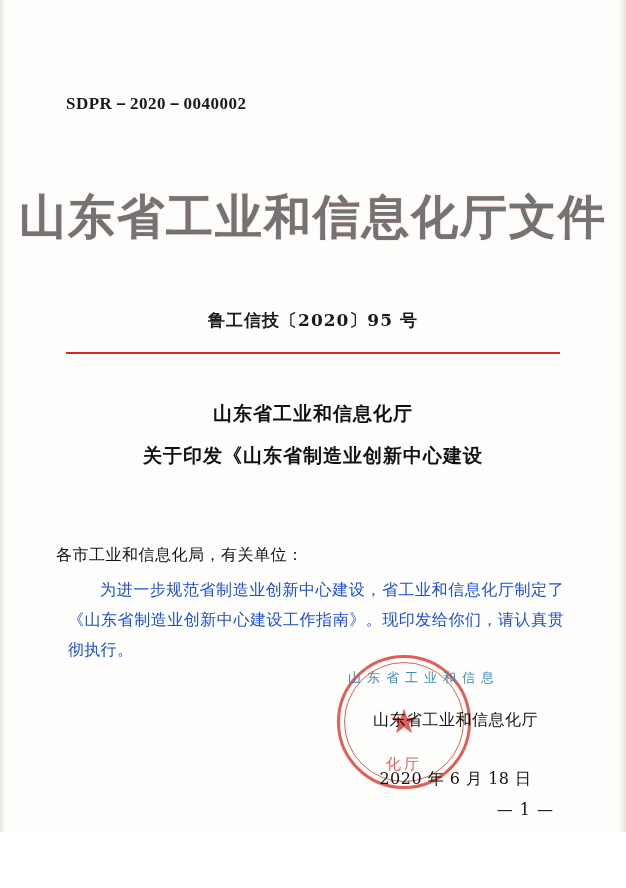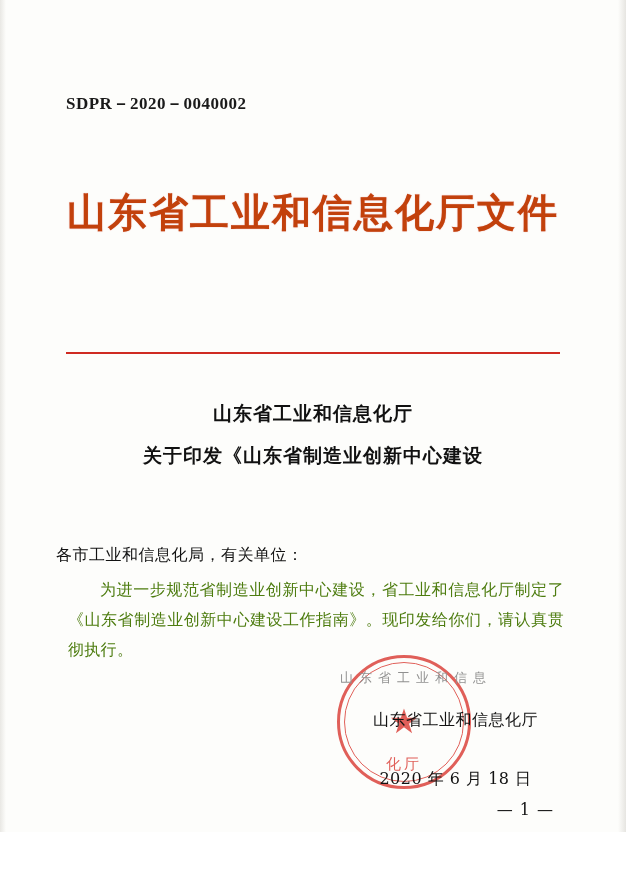--- a/index.html
+++ b/index.html
@@ -51,23 +51,23 @@
     color: #1a1a1a;
   }
 
   .masthead {
     position: absolute;
     left: 0;
     right: 0;
     top: 186px;
     text-align: center;
     font-family: "DejaVu Serif", serif;
-    font-size: 39px;
-    font-weight: bold;
-    color: #c2410c;
+    font-size: 47px;
+    font-weight: bold;
+    color: #737373;
     letter-spacing: 2px;
     text-shadow: 0 0 1px rgba(208,36,31,0.5);
     white-space: nowrap;
   }
 
   .issue-number {
     position: absolute;
     left: 0;
     right: 0;
     top: 309px;
@@ -113,21 +113,21 @@
     letter-spacing: 0.5px;
   }
 
   .body-text {
     position: absolute;
     left: 68px;
     right: 62px;
     top: 575px;
     font-family: "DejaVu Serif", serif;
     font-size: 16px;
-    color: #4d7c0f;
+    color: #1d4ed8;
     line-height: 30px;
     text-align: justify;
     text-indent: 2em;
     letter-spacing: 0.3px;
   }
 
   .signature {
     position: absolute;
     right: 88px;
     top: 705px;
@@ -165,26 +165,26 @@
     height: 34px;
     margin-left: -17px;
     margin-top: -17px;
     color: #d8342c;
     font-size: 34px;
     line-height: 34px;
     text-align: center;
   }
   .seal .seal-text {
     position: absolute;
-    left: 0; right: 0;
+    left: 8px; right: 0;
     top: 11px;
     text-align: center;
     font-family: "DejaVu Serif", serif;
     font-size: 13px;
-    color: #737373;
+    color: #0369a1;
     letter-spacing: 6px;
     white-space: nowrap;
   }
   .seal .seal-text-bottom {
     position: absolute;
     left: 0; right: 0;
     bottom: 12px;
     text-align: center;
     font-family: "DejaVu Serif", serif;
     font-size: 15px;
@@ -215,20 +215,21 @@
 </style>
 </head>
 <body>
 
 <div class="page">
 
   <div class="doc-number">SDPR－2020－0040002</div>
 
   <div class="masthead">山东省工业和信息化厅文件</div>
 
+  <div class="issue-number">鲁工信技〔2020〕95 号</div>
 
   <div class="red-rule"></div>
 
   <div class="title-block">
     <span class="title-line">山东省工业和信息化厅</span>
     <span class="title-line">关于印发《山东省制造业创新中心建设</span>
   </div>
 
   <div class="salutation">各市工业和信息化局，有关单位：</div>
 

